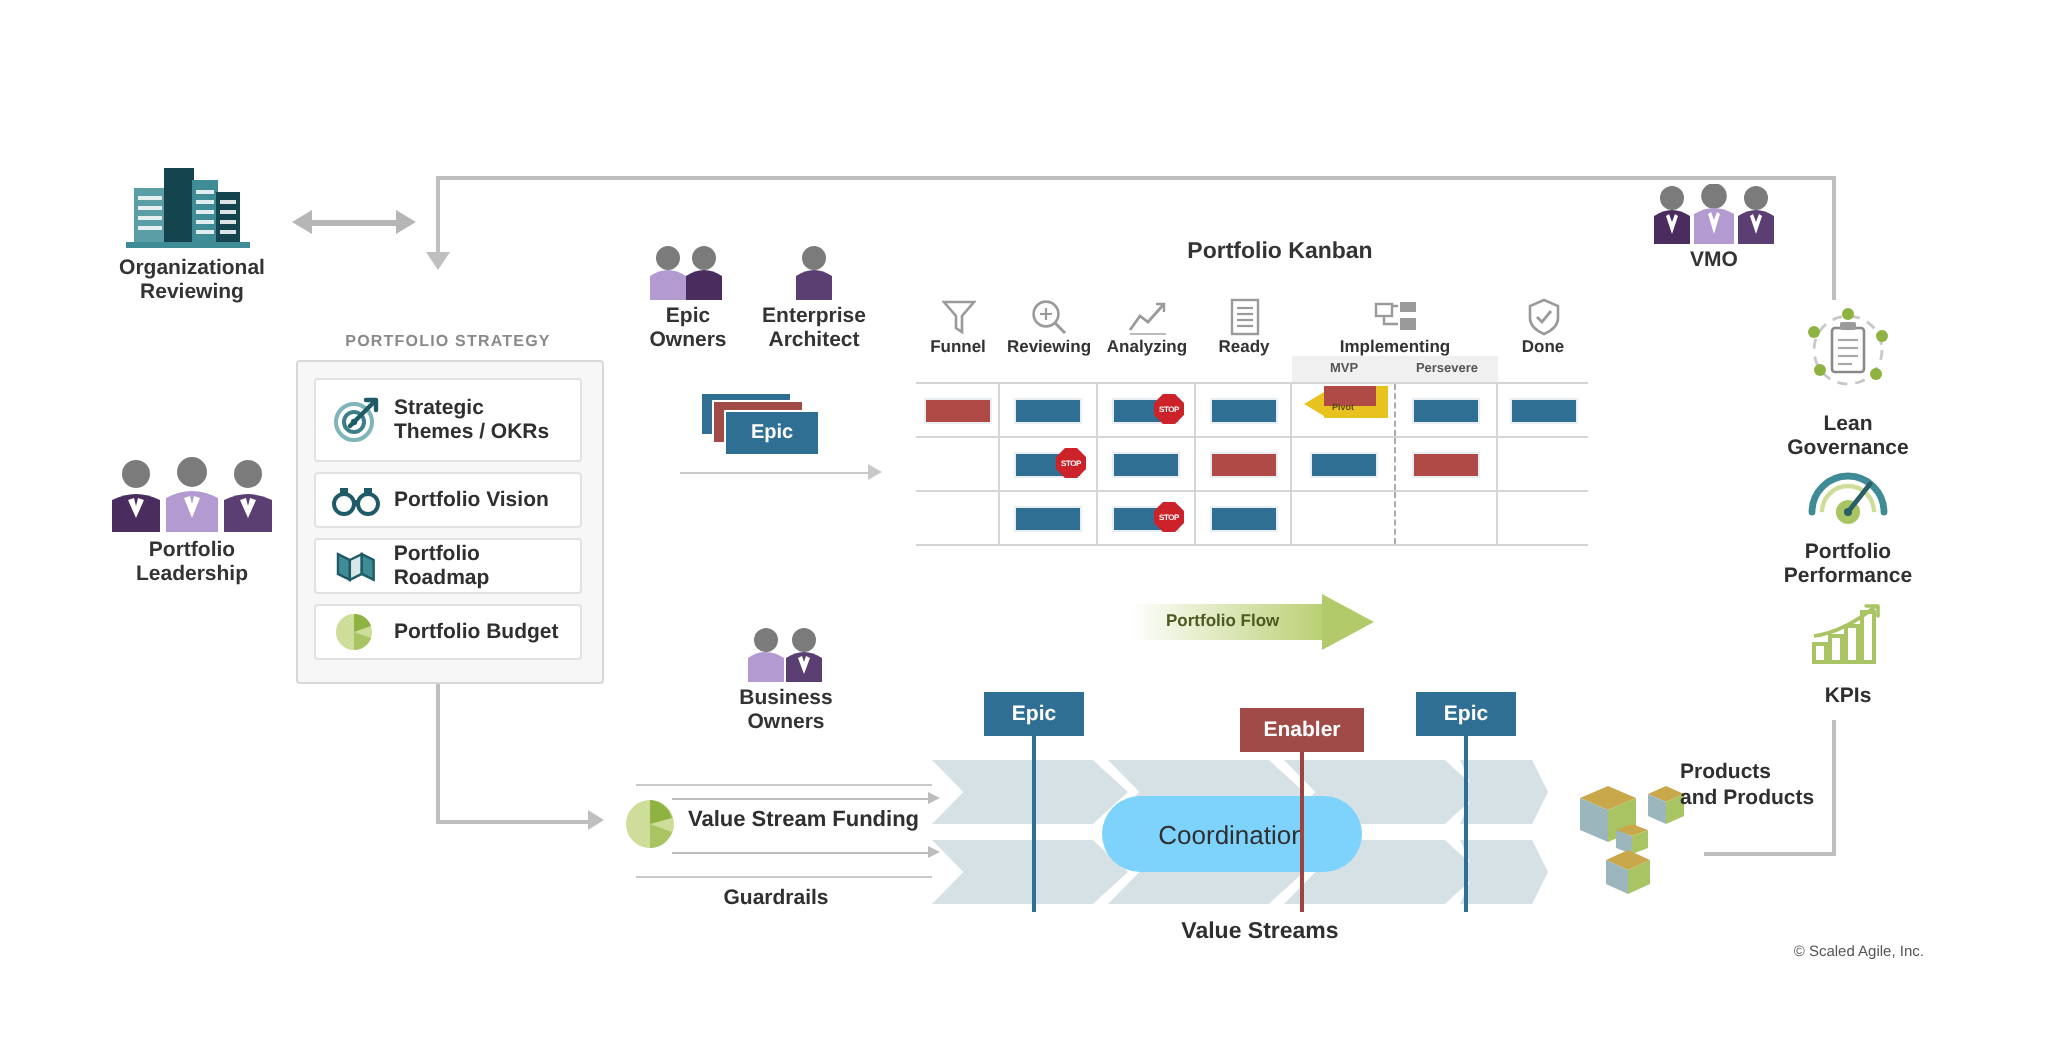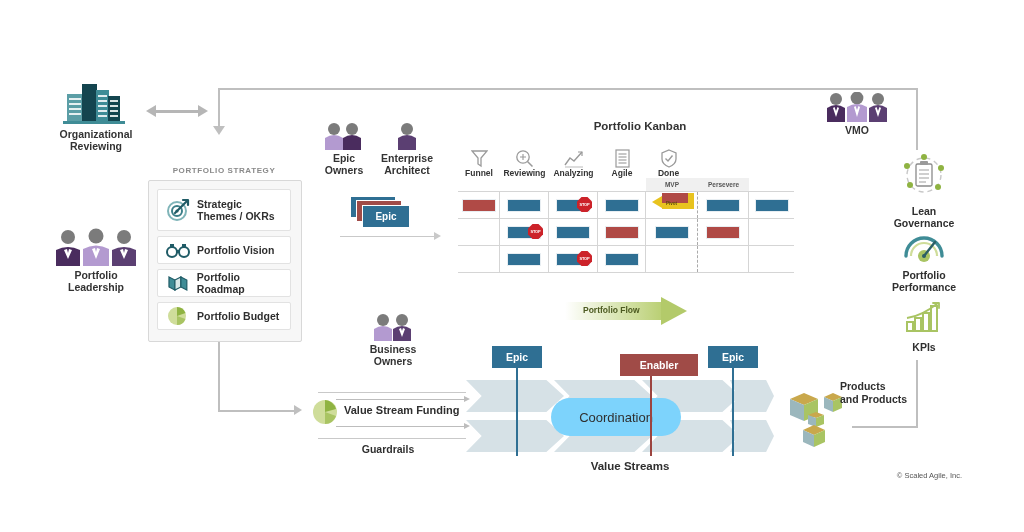--- a/index.html
+++ b/index.html
@@ -314,21 +314,33 @@
           <svg width="15" height="19" viewBox="0 0 15 19">
               <rect x="1" y="1" width="13" height="17" fill="none" stroke="#9a9a9a" stroke-width="1.2"></rect>
               <g stroke="#9a9a9a" stroke-width="1.1">
                 <path d="M3.5 5 L11.5 5"></path>
                 <path d="M3.5 8 L11.5 8"></path>
                 <path d="M3.5 11 L11.5 11"></path>
                 <path d="M3.5 14 L11.5 14"></path>
               </g>
             </svg>
         </div>
-        <div>Agile</div>
+        <div>Ready</div>
+      </div>
+      <div class="k-col-h" style="width:103px;">
+        <div class="k-ico">
+          <svg width="22" height="18" viewBox="0 0 22 18">
+              <rect x="1" y="2" width="8" height="6" fill="none" stroke="#9a9a9a" stroke-width="1.2"></rect>
+              <rect x="13" y="1" width="8" height="5" fill="#9a9a9a"></rect>
+              <rect x="13" y="9" width="8" height="6" fill="#9a9a9a"></rect>
+              <path d="M5 8 L5 12 L12 12" fill="none" stroke="#9a9a9a" stroke-width="1.2"></path>
+              <path d="M9 3 L12 3" stroke="#9a9a9a" stroke-width="1.2"></path>
+            </svg>
+        </div>
+        <div>Implementing</div>
       </div>
       <div class="k-col-h" style="width:45px;">
         <div class="k-ico">
           <svg width="18" height="19" viewBox="0 0 18 19">
               <path d="M9 1 L16 4 L16 10 Q16 15 9 18 Q2 15 2 10 L2 4 Z" fill="none" stroke="#9a9a9a" stroke-width="1.3"></path>
               <path d="M5.5 9.5 L8 12 L12.5 6.5" fill="none" stroke="#9a9a9a" stroke-width="1.4"></path>
             </svg>
         </div>
         <div>Done</div>
       </div>
@@ -460,21 +472,21 @@
     <div class="chev" style="left:88px;top:40px;width:98px;"></div>
     <div class="chev" style="left:176px;top:40px;width:98px;"></div>
     <div class="chev" style="left:264px;top:40px;width:44px;"></div>
     <div id="coord">Coordination</div>
   </div>
 
   <div class="pin abs" style="left:516px;top:350px;height:106px;"></div>
   <div class="tag blue abs" style="left:492px;top:346px;width:50px;">Epic</div>
 
   <div class="pin red abs" style="left:650px;top:362px;height:94px;"></div>
-  <div class="tag red abs" style="left:620px;top:354px;width:78px;">Enabler</div>
+  <div class="tag red abs" style="left:620px;top:354px;width:62px;">Enabler</div>
 
   <div class="pin abs" style="left:732px;top:350px;height:106px;"></div>
   <div class="tag blue abs" style="left:708px;top:346px;width:50px;">Epic</div>
 
   <div class="abs" id="vs-label">Value Streams</div>
 
   <div class="abs" id="vmo">
     <svg class="people" width="64" height="30" viewBox="0 0 64 30">
       <circle cx="11" cy="7" r="6" fill="#7b7b7b"></circle>
         <path d="M2 30 L2 16 Q11 10 20 16 L20 30 Z" fill="#4a2c5e"></path>

